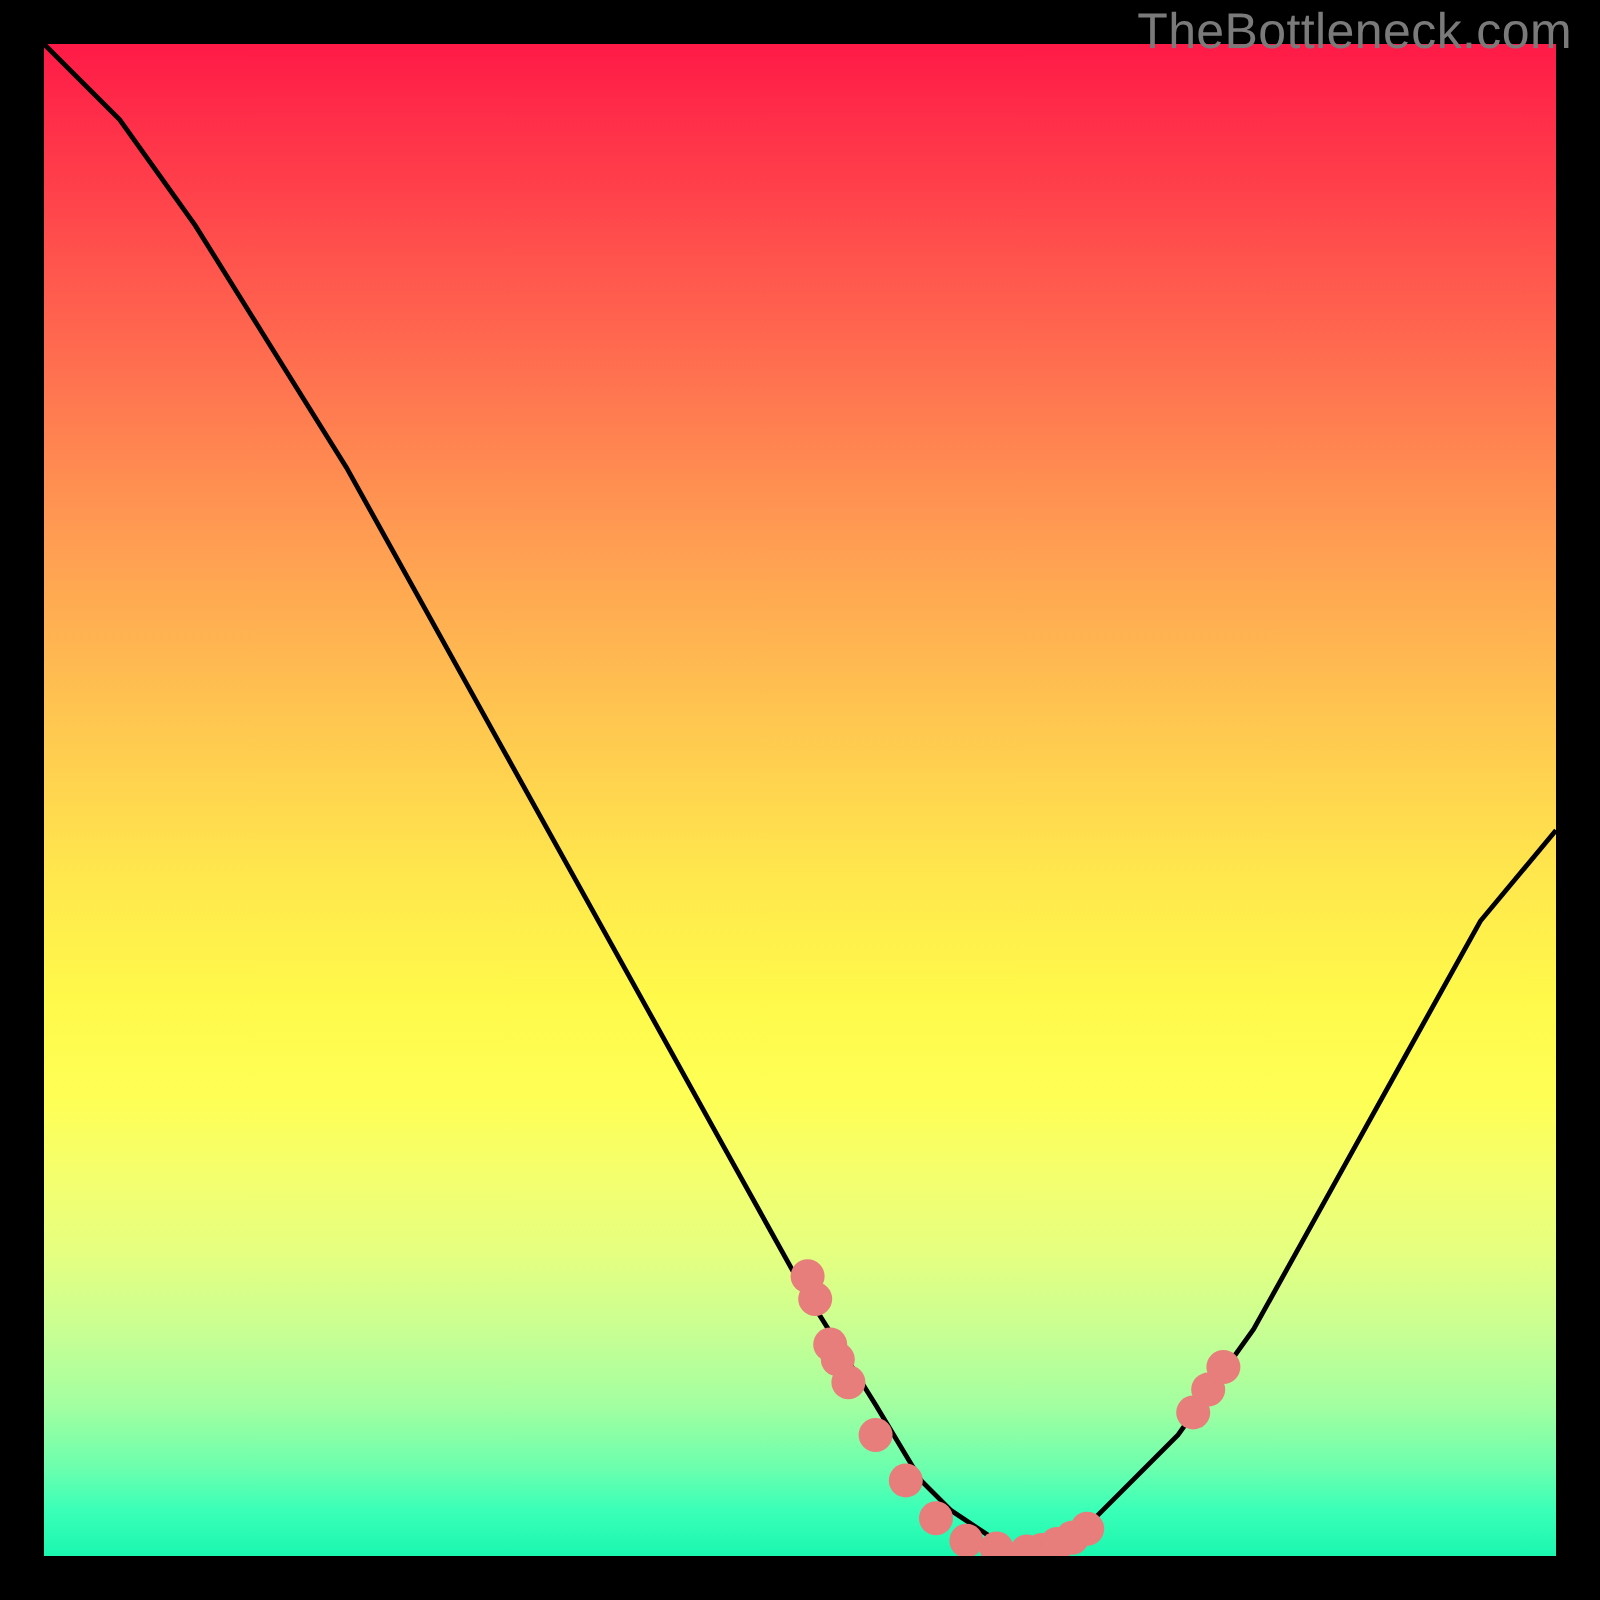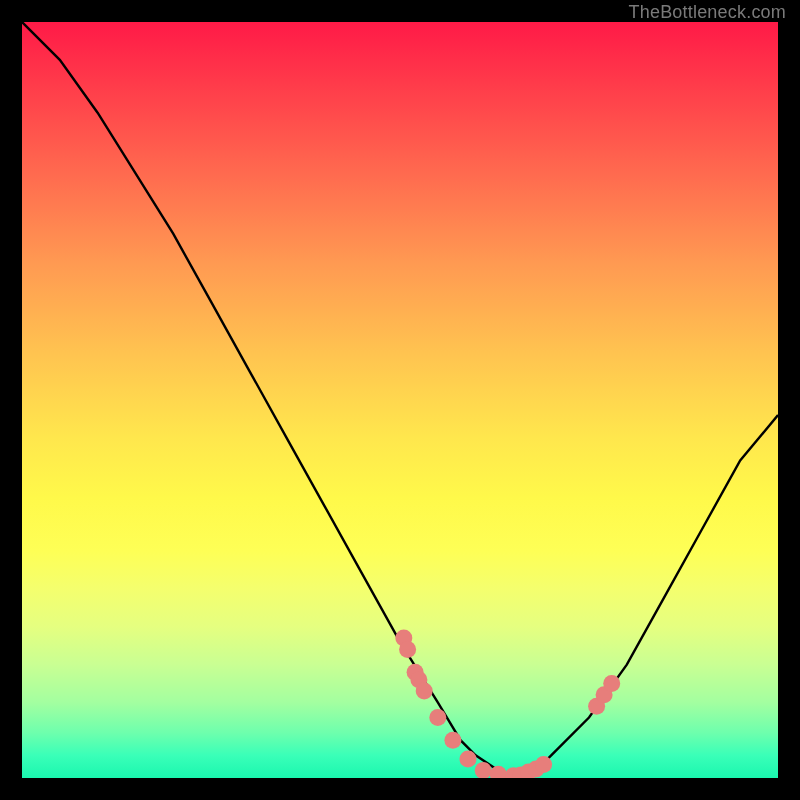--- a/index.html
+++ b/index.html
@@ -34,21 +34,21 @@
       #6effad 94%,
       #3affb8 97%,
       #1af7af 100%
     );
   }
   .watermark {
     position: absolute;
     top: 2px;
     right: 14px;
     color: #7a7a7a;
-    font-size: 18px;
+    font-size: 25px;
     font-weight: 500;
     letter-spacing: 0.2px;
   }
   svg.curve {
     position: absolute;
     left: 22px;
     top: 22px;
     width: 756px;
     height: 756px;
     pointer-events: none;

